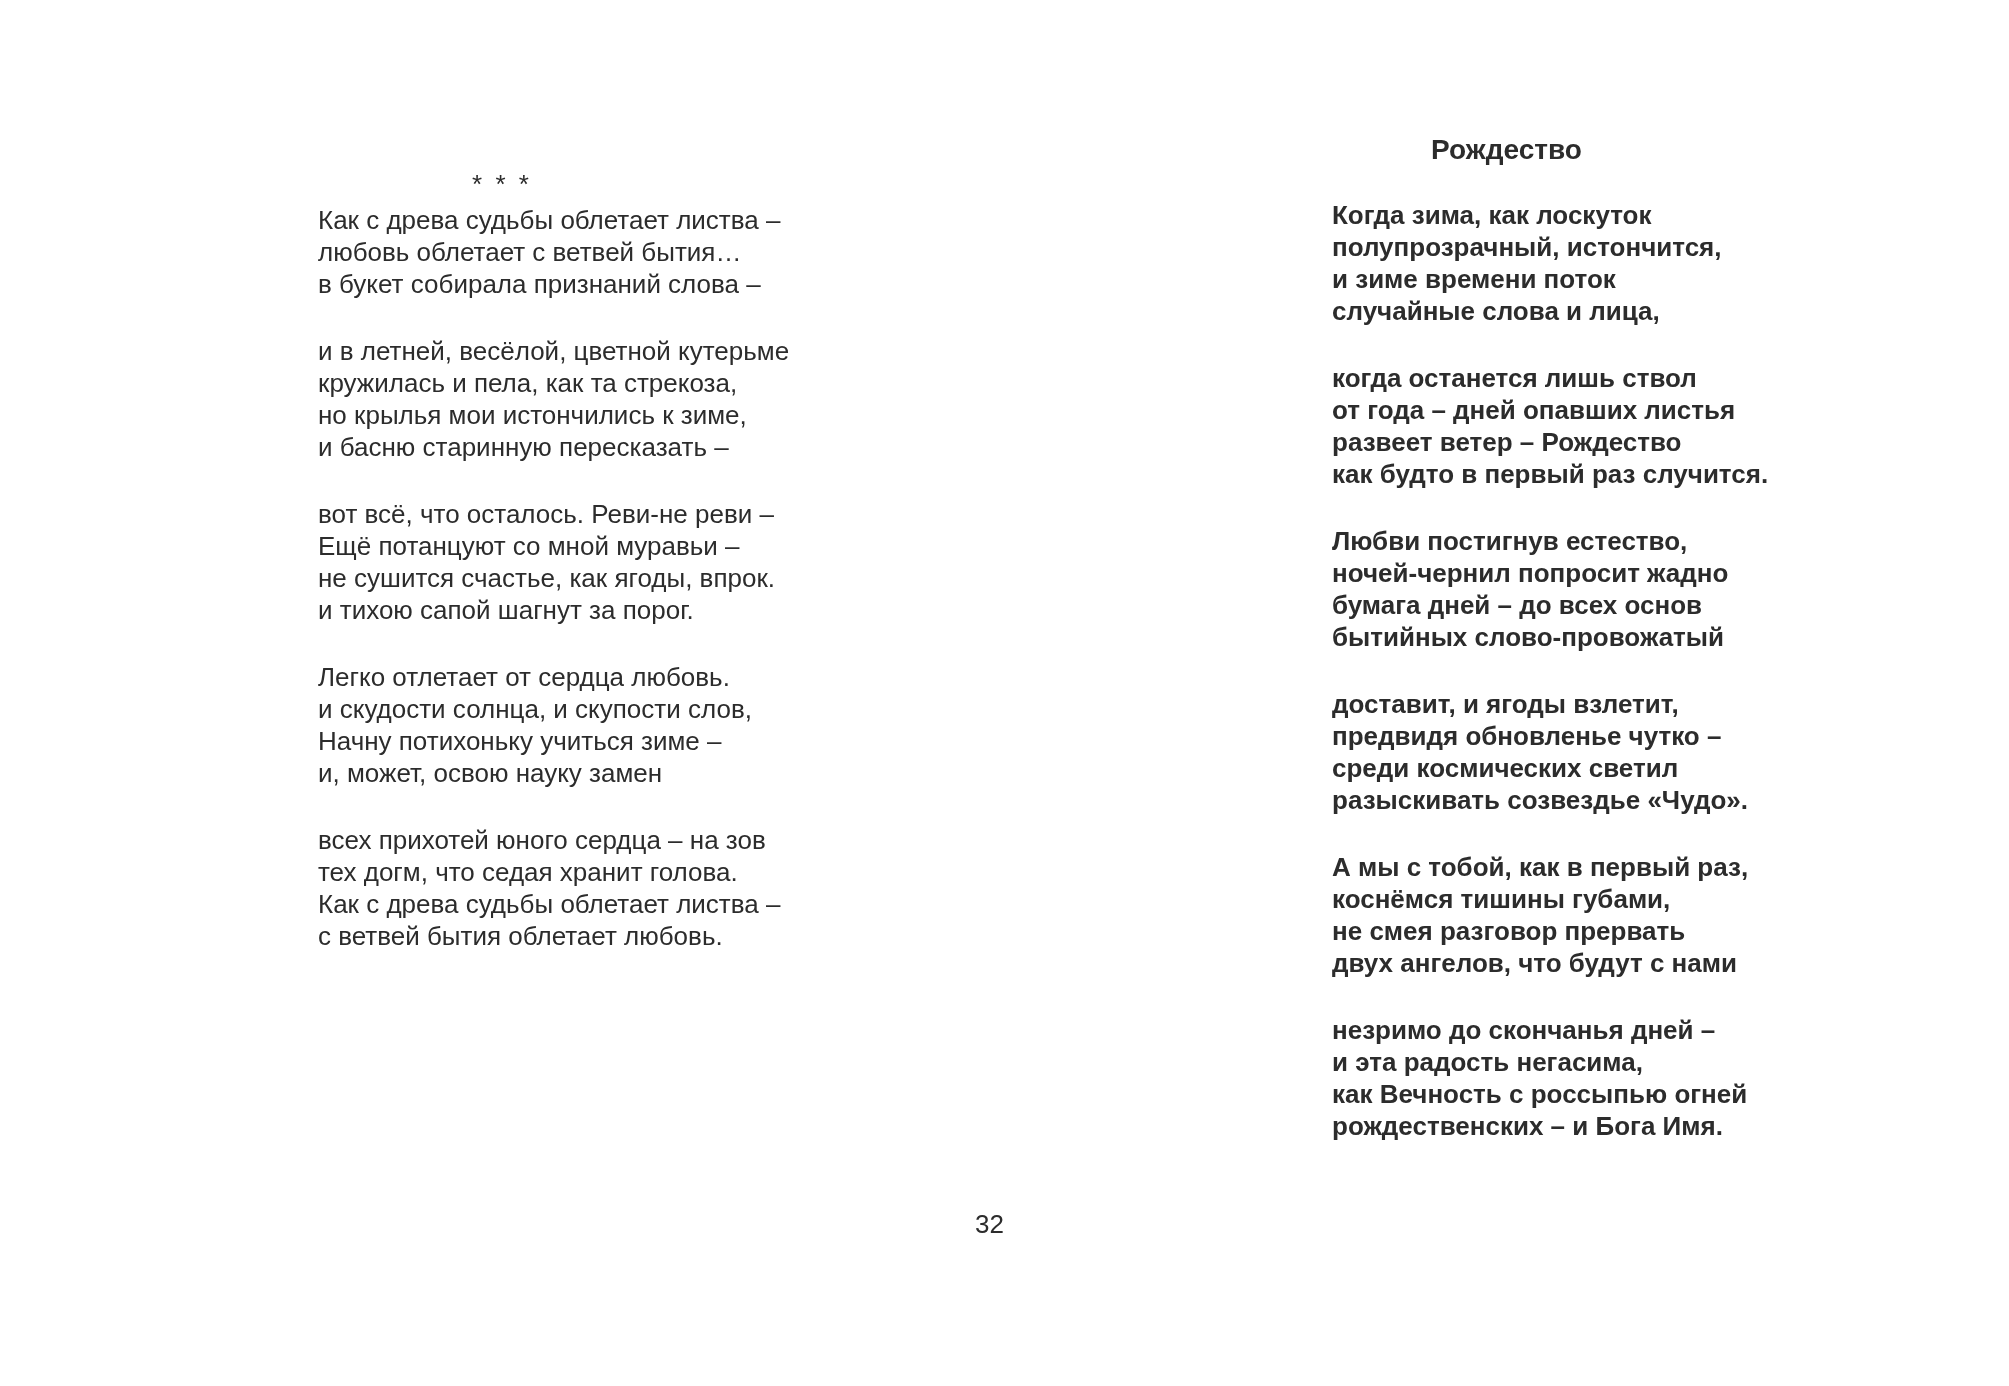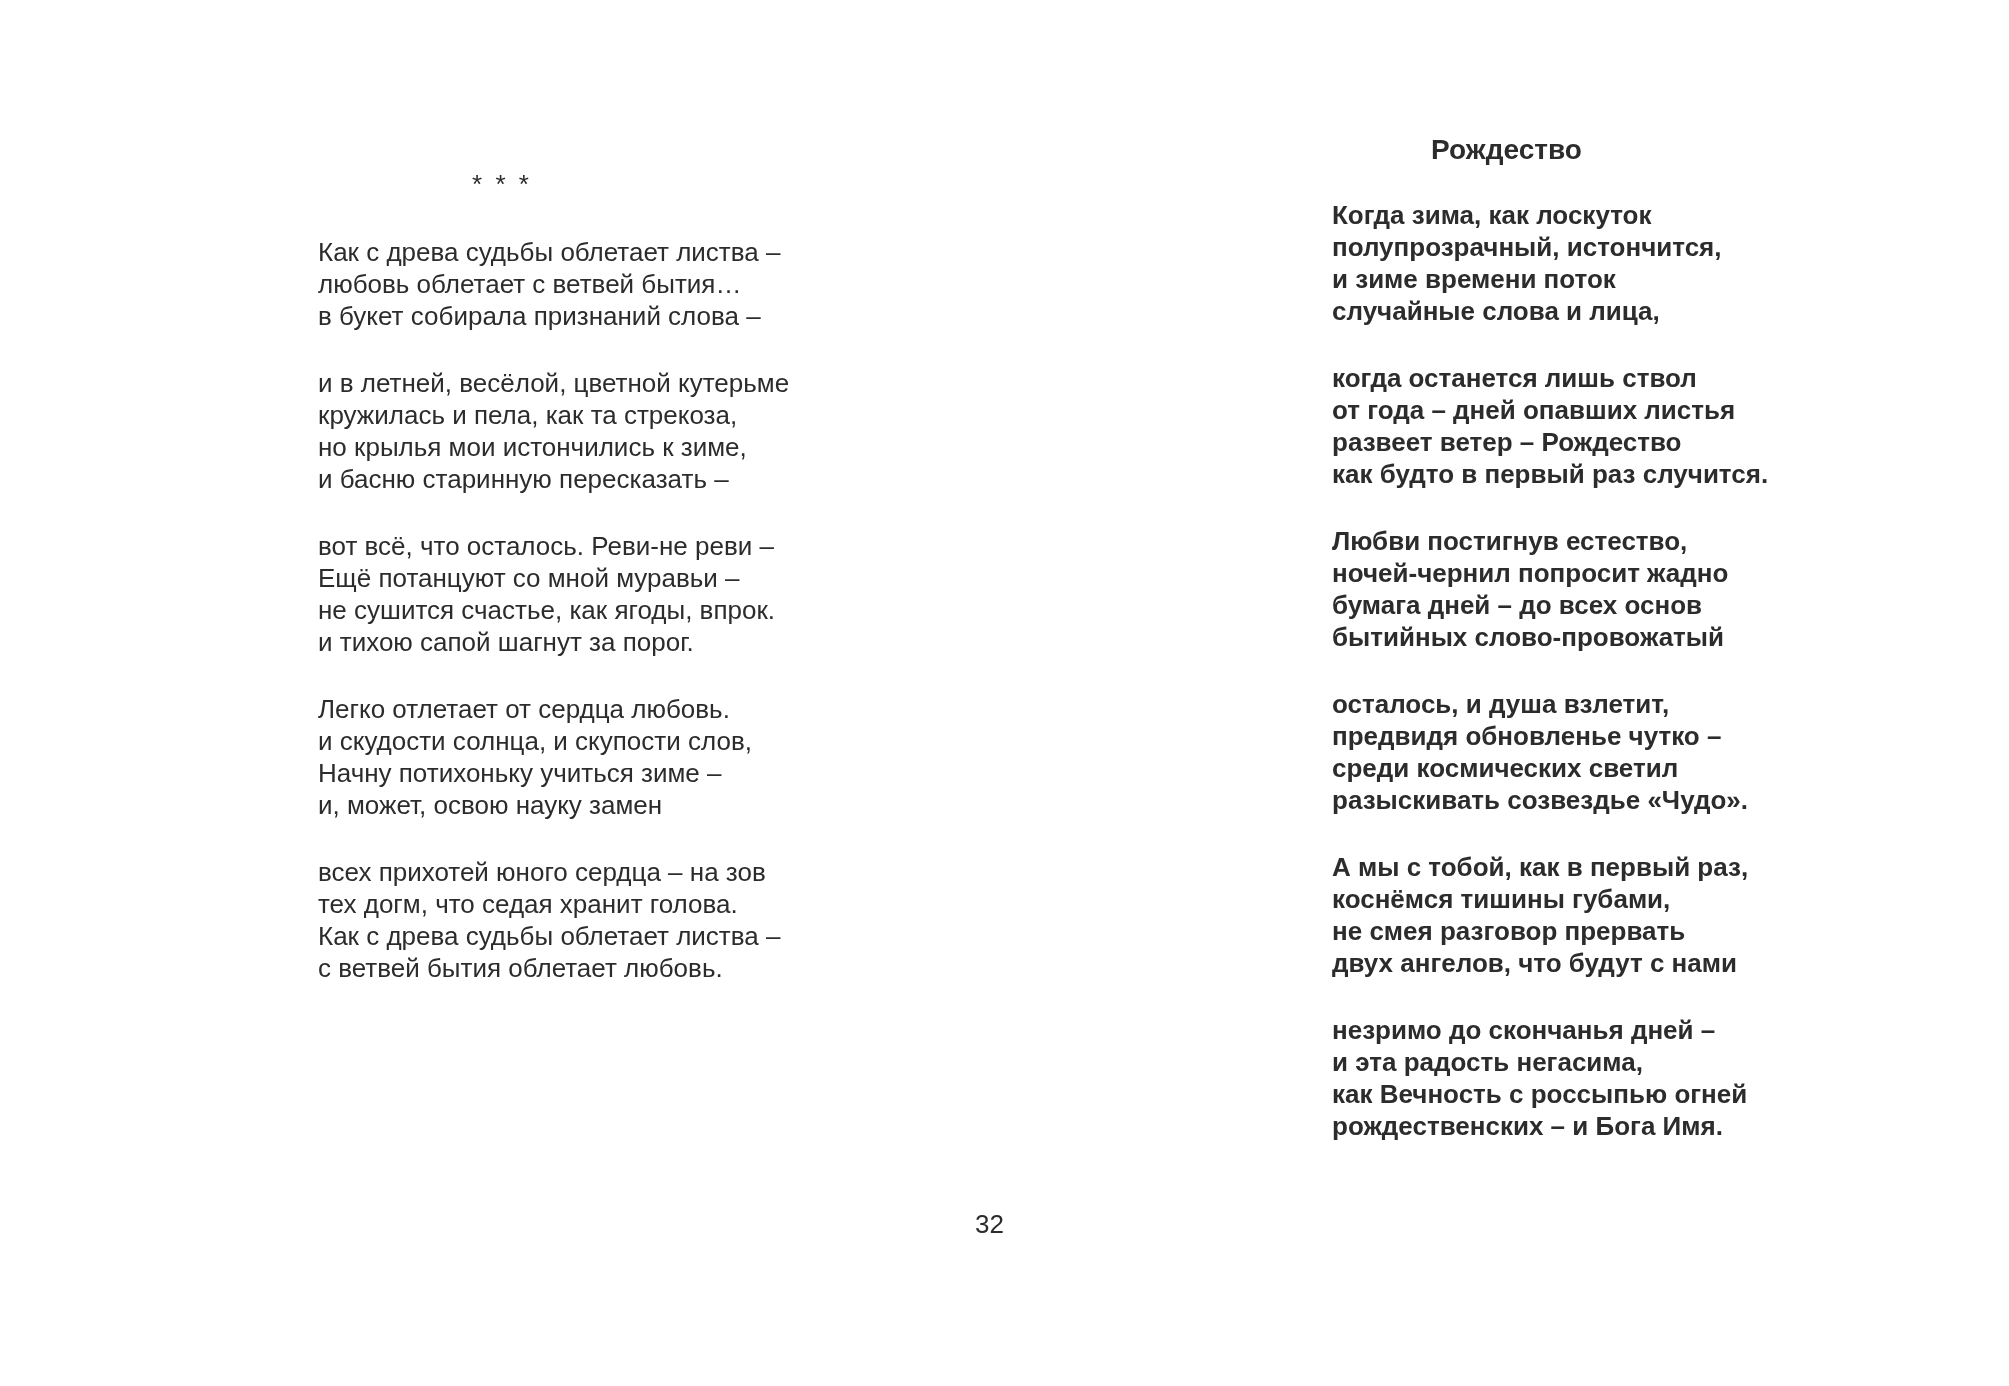--- a/index.html
+++ b/index.html
@@ -32,21 +32,21 @@
   }
   .page-right .poem-header {
     top: 133px;
     font-weight: bold;
     font-size: 28px;
     line-height: 34px;
     text-align: center;
   }
 
   .poem { position: absolute; font-size: 26px; }
-  .page-left  .poem { left: 318px; top: 204px; margin-top: 32px; }
+  .page-left  .poem { left: 318px; top: 204px; }
   .page-right .poem { left: 328px; top: 199px; font-weight: bold; }
 
   .stanza { margin: 0 0 35px 0; }
   .line   { line-height: 32px; white-space: pre; }
 
   .page-number {
     position: absolute;
     left: 0;
     width: 100%;
     top: 1208px;
@@ -111,21 +111,21 @@
           <div class="line">развеет ветер – Рождество</div>
           <div class="line">как будто в первый раз случится.</div>
         </div>
         <div class="stanza">
           <div class="line">Любви постигнув естество,</div>
           <div class="line">ночей-чернил попросит жадно</div>
           <div class="line">бумага дней – до всех основ</div>
           <div class="line">бытийных слово-провожатый</div>
         </div>
         <div class="stanza">
-          <div class="line">осталось, и душа взлетит,</div>
+          <div class="line">доставит, и ягоды взлетит,</div>
           <div class="line">предвидя обновленье чутко –</div>
           <div class="line">среди космических светил</div>
           <div class="line">разыскивать созвездье «Чудо».</div>
         </div>
         <div class="stanza">
           <div class="line">А мы с тобой, как в первый раз,</div>
           <div class="line">коснёмся тишины губами,</div>
           <div class="line">не смея разговор прервать</div>
           <div class="line">двух ангелов, что будут с нами</div>
         </div>

